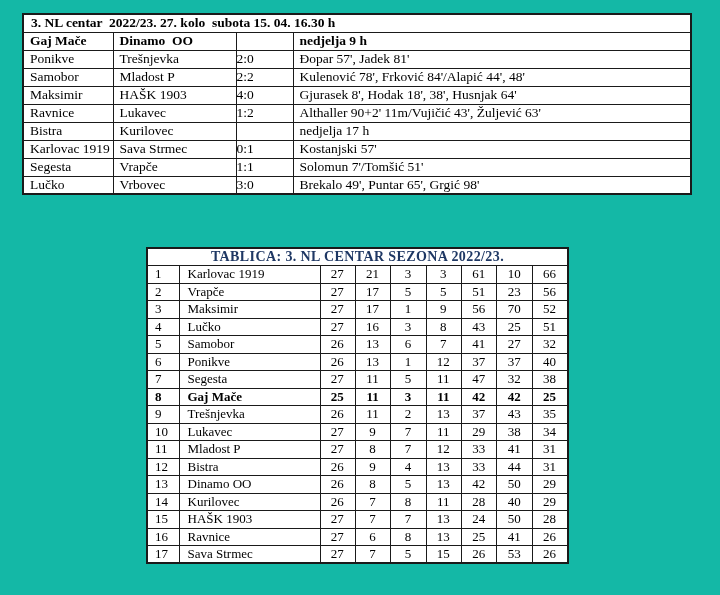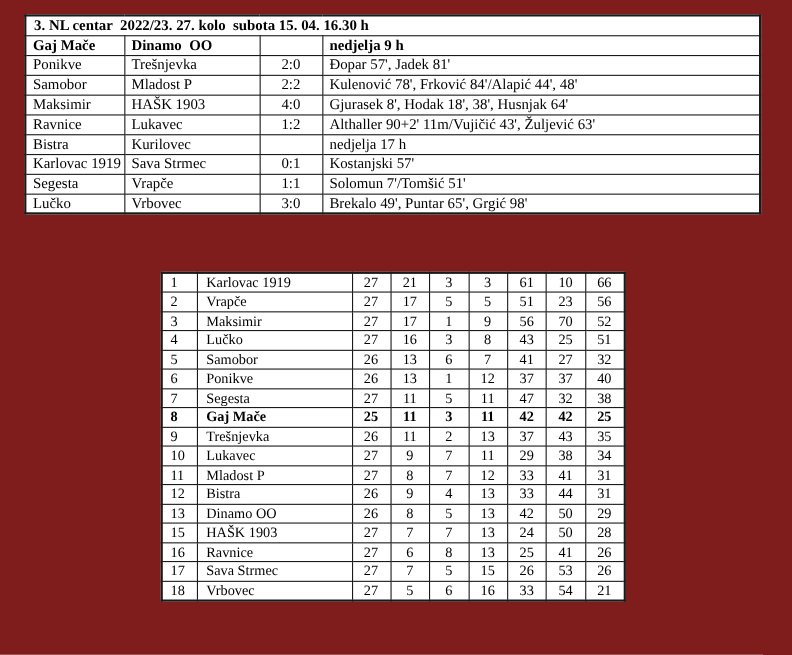--- a/index.html
+++ b/index.html
@@ -1,30 +1,30 @@
 <!DOCTYPE html>
 <html><head>
 <meta charset="utf-8">
 <style>
   html, body { margin: 0; padding: 0; }
   body {
     width: 720px; height: 595px; background: #ffffff;
     font-family: "Liberation Serif", serif; color: #000;
   }
-  .page { position: relative; width: 720px; height: 595px; background: #7f1d1d; overflow: hidden; }
+  .page { position: relative; width: 720px; height: 595px; background: #14b8a6; overflow: hidden; }
 
   table { border-collapse: collapse; table-layout: fixed; position: absolute; background: #fff; }
   td { vertical-align: middle; white-space: pre; overflow: hidden; line-height: 1.05; }
 
   
   .results { left: 22px; top: 13px; width: 668px; border: 2px solid #1a1a1a; }
   .results td { border: 1px solid #1a1a1a; height: 16px; font-size: 13.5px; padding: 0 2px 0 6px; }
   .results tr { height: 18px; }
   .results .title-cell { font-weight: bold; padding-left: 7px; }
-  .results .c-score { text-align: center; padding: 0; }
+  .results .c-score { padding: 0; }
   .results tr.bold td { font-weight: bold; }
 
   
   .standings { left: 146px; top: 247px; width: 421px; border: 2px solid #1a1a1a; }
   .standings td { border: 1px solid #1a1a1a; height: 15.5px; font-size: 13px; padding: 0 1px 0 0; }
   .standings tr { height: 17.5px; }
   .standings .title-cell {
     font-weight: bold; text-align: center; font-size: 14px;
     letter-spacing: 0.4px; padding: 0;
   }
@@ -112,20 +112,23 @@
         <col style="width:141px">
       <col style="width:35.4px">
         <col style="width:35.4px">
         <col style="width:35.4px">
       <col style="width:35.4px">
         <col style="width:35.4px">
         <col style="width:35.4px">
         <col style="width:35.6px">
     </colgroup>
     <tbody id="standings-body">
+      <tr>
+        <td class="title-cell" colspan="9" style="color: rgb(31, 56, 100);">TABLICA: 3. NL CENTAR SEZONA 2022/23.</td>
+      </tr>
     <tr>
           <td class="c-rank">1</td>
           <td class="c-team">Karlovac 1919</td>
           <td class="c-num">27</td>
           <td class="c-num">21</td>
           <td class="c-num">3</td>
           <td class="c-num">3</td>
           <td class="c-num">61</td>
           <td class="c-num">10</td>
           <td class="c-num">66</td>
@@ -256,20 +259,31 @@
           <td class="c-team">Dinamo OO</td>
           <td class="c-num">26</td>
           <td class="c-num">8</td>
           <td class="c-num">5</td>
           <td class="c-num">13</td>
           <td class="c-num">42</td>
           <td class="c-num">50</td>
           <td class="c-num">29</td>
         </tr>
         <tr>
+          <td class="c-rank">14</td>
+          <td class="c-team">Kurilovec</td>
+          <td class="c-num">26</td>
+          <td class="c-num">7</td>
+          <td class="c-num">8</td>
+          <td class="c-num">11</td>
+          <td class="c-num">28</td>
+          <td class="c-num">40</td>
+          <td class="c-num">29</td>
+        </tr>
+        <tr>
           <td class="c-rank">15</td>
           <td class="c-team">HAŠK 1903</td>
           <td class="c-num">27</td>
           <td class="c-num">7</td>
           <td class="c-num">7</td>
           <td class="c-num">13</td>
           <td class="c-num">24</td>
           <td class="c-num">50</td>
           <td class="c-num">28</td>
         </tr>
@@ -288,27 +302,16 @@
           <td class="c-rank">17</td>
           <td class="c-team">Sava Strmec</td>
           <td class="c-num">27</td>
           <td class="c-num">7</td>
           <td class="c-num">5</td>
           <td class="c-num">15</td>
           <td class="c-num">26</td>
           <td class="c-num">53</td>
           <td class="c-num">26</td>
         </tr>
-        <tr>
-          <td class="c-rank">18</td>
-          <td class="c-team">Vrbovec</td>
-          <td class="c-num">27</td>
-          <td class="c-num">5</td>
-          <td class="c-num">6</td>
-          <td class="c-num">16</td>
-          <td class="c-num">33</td>
-          <td class="c-num">54</td>
-          <td class="c-num">21</td>
-        </tr>
       </tbody>
   </table>
 
 </div>
 
 </body></html>

